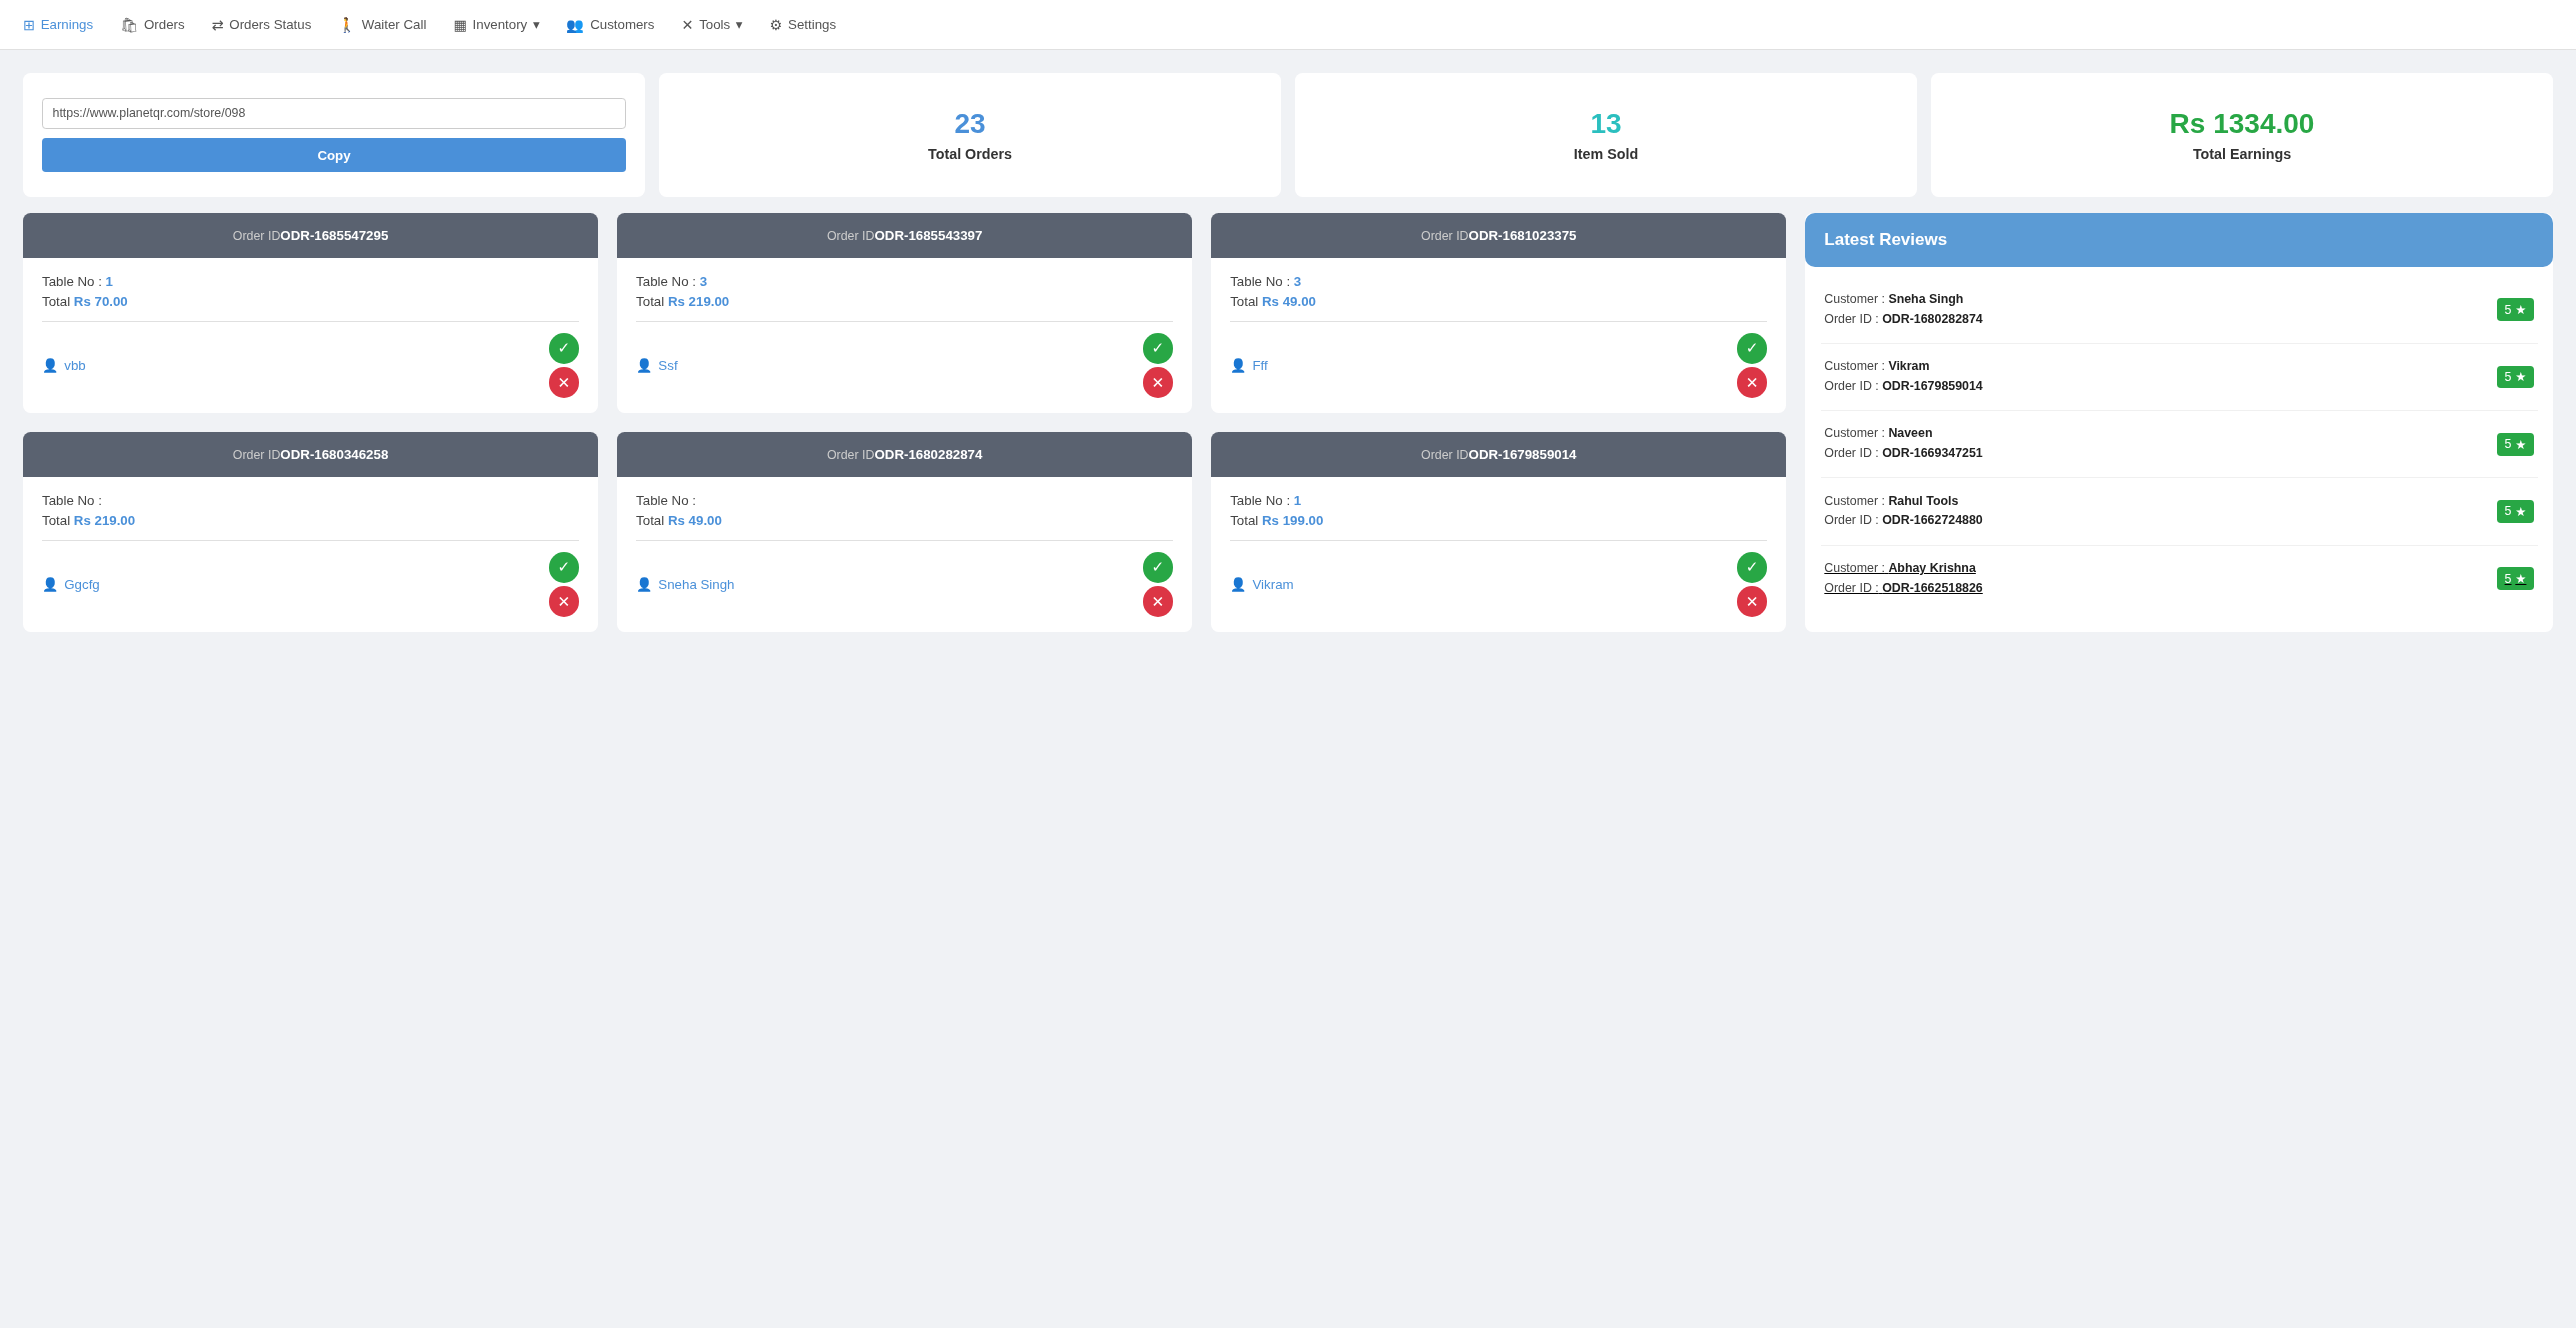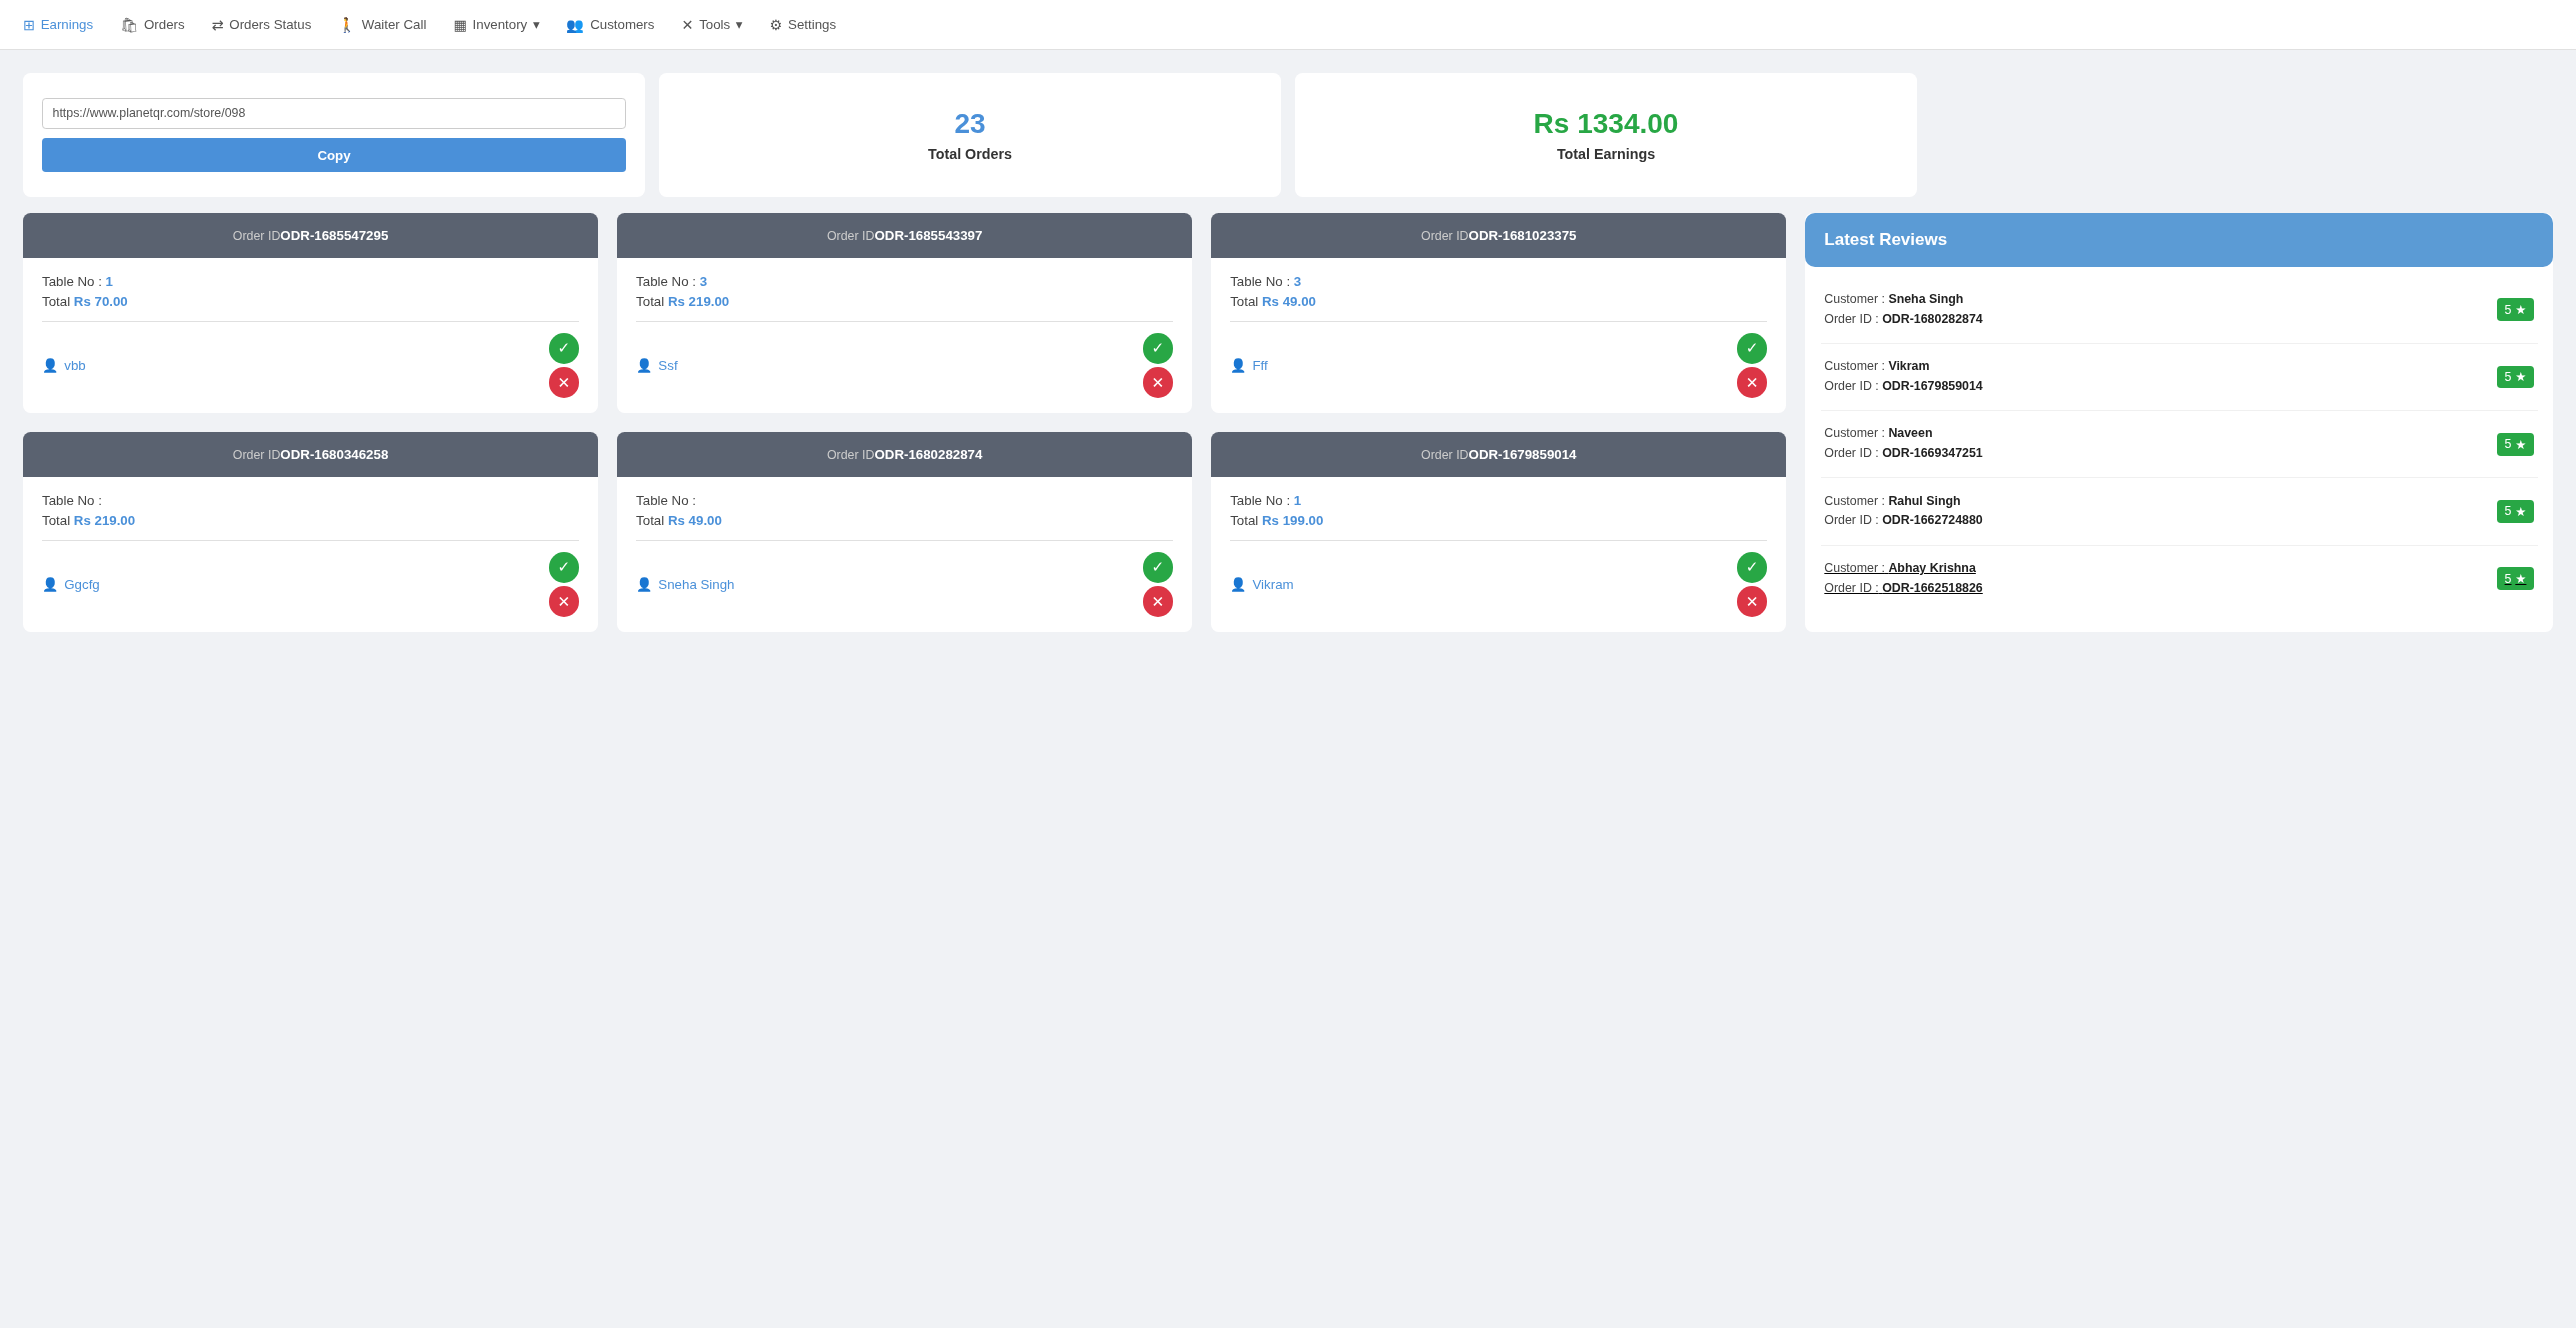--- a/index.html
+++ b/index.html
@@ -226,20 +226,24 @@
     <div class="stat-card url-card">
       <input class="url-input" type="text" readonly="" value="https://www.planetqr.com/store/098" style="">
       <button class="copy-btn">Copy</button>
     </div>
 
     <div class="stat-card">
       <div class="stat-number blue">23</div>
       <div class="stat-label">Total Orders</div>
     </div>
 
+    <div class="stat-card">
+      <div class="stat-number teal">13</div>
+      <div class="stat-label">Item Sold</div>
+    </div>
 
     <div class="stat-card">
       <div class="stat-number green">Rs 1334.00</div>
       <div class="stat-label">Total Earnings</div>
     </div>
   </div>
 
   <div class="content-grid">
 
     <div class="orders-col">
@@ -466,21 +470,21 @@
           </div>
           <div class="star-badge">
             <span>5</span>
             <span>★</span>
           </div>
         </div>
 
         <div class="review-item">
           <div class="review-text">
             <span>Customer :</span>
-            <strong>Rahul Singh</strong><br>
+            <strong>Rahul Tools</strong><br>
             <span>Order ID :</span>
             <strong>ODR-1662724880</strong>
           </div>
           <div class="star-badge">
             <span>5</span>
             <span>★</span>
           </div>
         </div>
 
         <div class="review-item">

